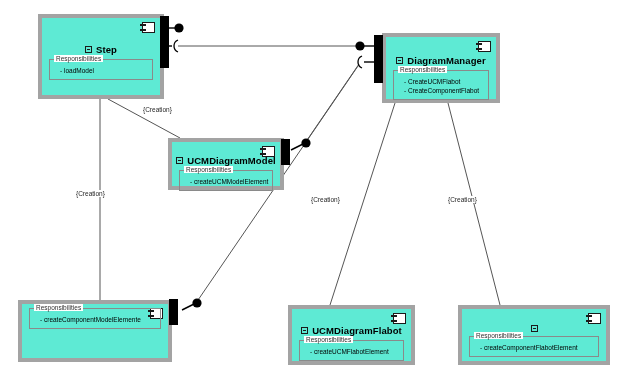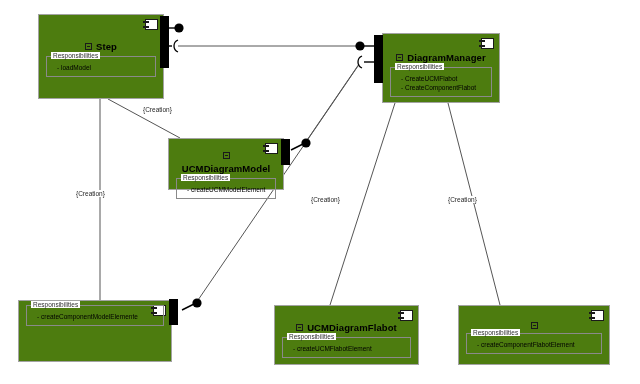--- a/index.html
+++ b/index.html
@@ -23,22 +23,22 @@
   .edge-layer {
     position: absolute;
     left: 0; top: 0;
     width: 640px;
     height: 384px;
     pointer-events: none;
   }
   
   .component {
     position: absolute;
-    background: #4d7c0f;
-    border: 1px solid #a3a3a3;
+    background: #5eead4;
+    border: 4px solid #a3a3a3;
     box-sizing: border-box;
   }
   .comp-icon {
     position: absolute;
     top: 4px;
     right: 5px;
     width: 13px;
     height: 11px;
     border: 1px solid #1a1a1a;
     background: #ffffff;
@@ -187,41 +187,41 @@
     <div class="resp-group" style="margin-top:4px;">
       <span class="resp-legend">Responsibilities</span>
       <div class="resp-item">- CreateUCMFlabot</div>
       <div class="resp-item">- CreateComponentFlabot</div>
     </div>
   </div>
   <div class="port-bar" style="left:374px; top:35px; height:48px;"></div>
 
   <div class="component" style="left:168px; top:138px; width:116px; height:52px;">
     <span class="comp-icon"></span>
-    <div class="comp-title" style="margin-top:13px;flex-direction:column;">
+    <div class="comp-title" style="margin-top:13px;">
       <span class="expander"></span>
       <span>UCMDiagramModel</span>
     </div>
     <div class="resp-group" style="margin-top:4px;">
       <span class="resp-legend">Responsibilities</span>
       <div class="resp-item">- createUCMModelElement</div>
     </div>
   </div>
   <div class="port-bar" style="left:281px; top:139px; height:26px;"></div>
 
   <div class="component" style="left:18px; top:300px; width:154px; height:62px;">
     <span class="comp-icon"></span>
     <div class="resp-group" style="margin-top:4px;">
       <span class="resp-legend">Responsibilities</span>
       <div class="resp-item">- createComponentModelElemente</div>
     </div>
   </div>
   <div class="port-bar" style="left:169px; top:299px; height:26px;"></div>
 
-  <div class="component" style="left:274px; top:305px; width:145px; height:60px;">
+  <div class="component" style="left:288px; top:305px; width:127px; height:60px;">
     <span class="comp-icon"></span>
     <div class="comp-title" style="margin-top:16px;">
       <span class="expander"></span>
       <span>UCMDiagramFlabot</span>
     </div>
     <div class="resp-group" style="margin-top:4px;">
       <span class="resp-legend">Responsibilities</span>
       <div class="resp-item">- createUCMFlabotElement</div>
     </div>
   </div>

